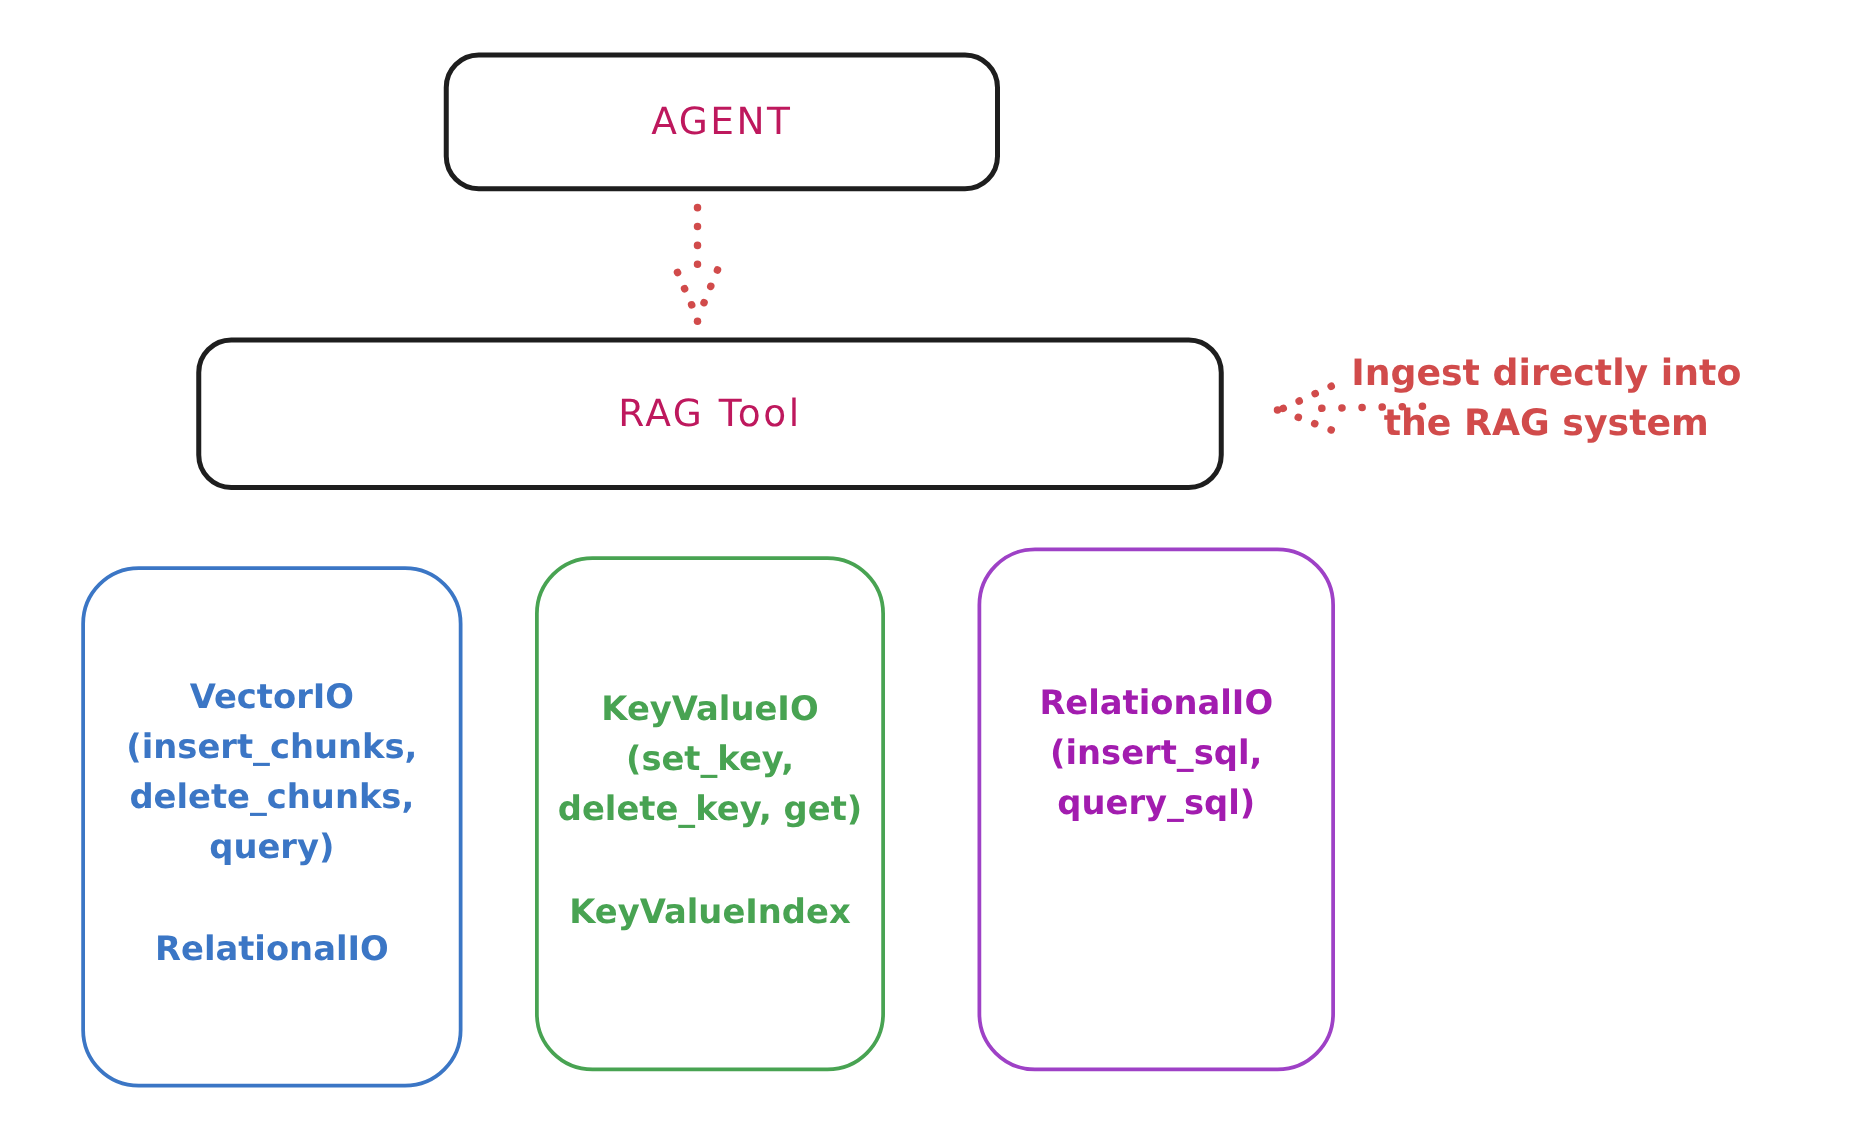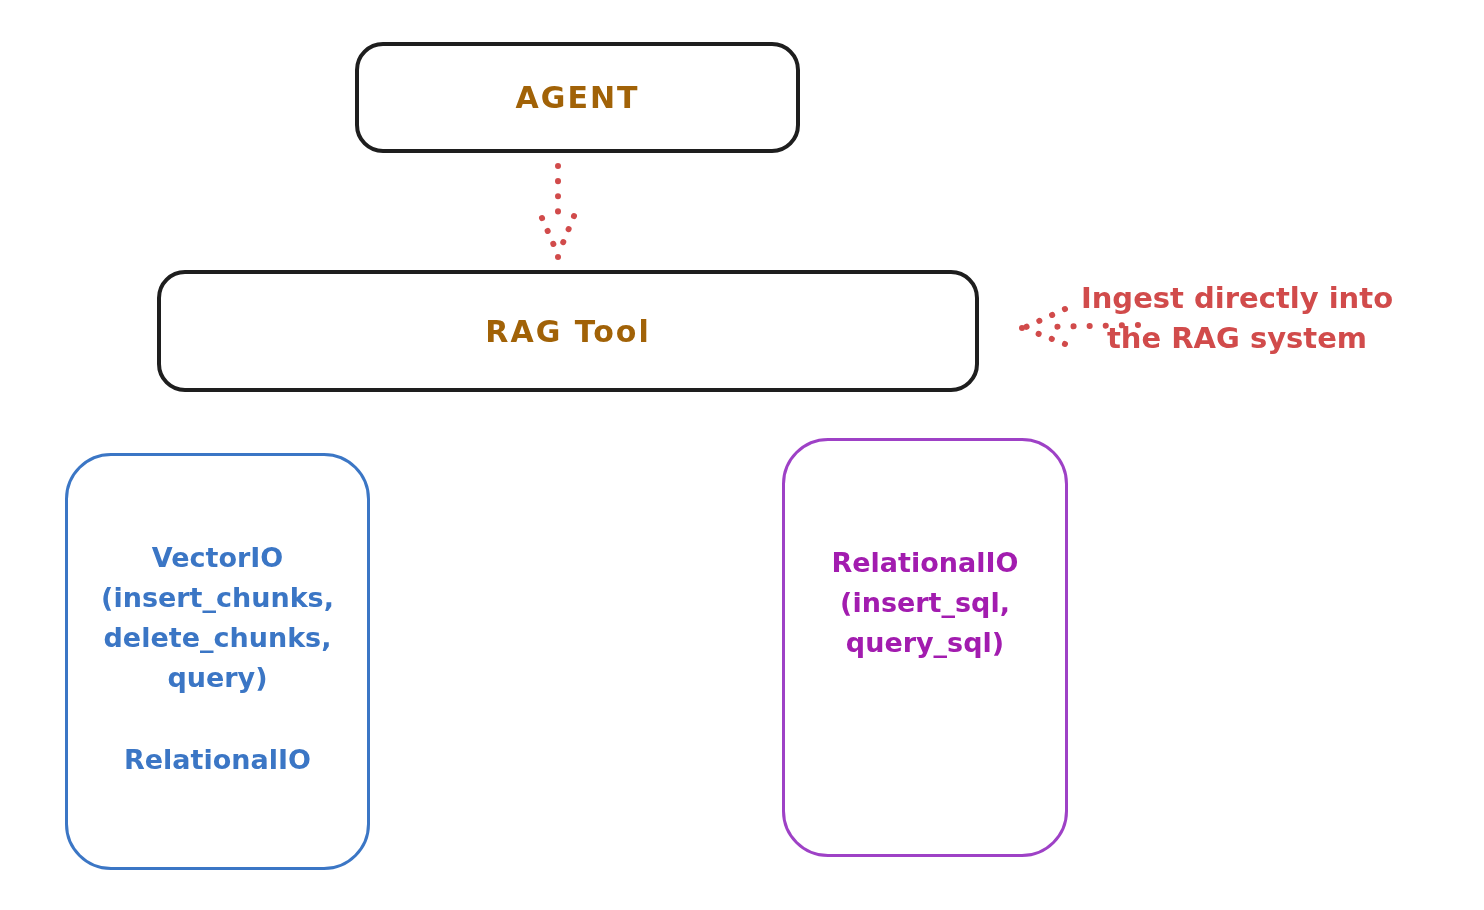--- a/index.html
+++ b/index.html
@@ -27,22 +27,22 @@
   .node.agent {
     left: 355px; top: 42px; width: 445px; height: 111px;
     border: 4px solid #1e1e1e; border-radius: 28px;
   }
   .node.rag {
     left: 157px; top: 270px; width: 822px; height: 122px;
     border: 4px solid #1e1e1e; border-radius: 28px;
   }
   .node-label {
     font-size: 30px;
-    font-weight: 700;
-    color: #a16207;
+    font-weight: 400;
+    color: #be185d;
     letter-spacing: 2px;
   }
   
   .io-box {
     position: absolute;
     box-sizing: border-box;
     background: #ffffff;
     border-radius: 46px;
     display: flex;
     flex-direction: column;
@@ -117,20 +117,28 @@
   <div class="io-box vector">
     <div class="io-lines">
       <span>VectorIO</span><br>
       <span>(insert_chunks,</span><br>
       <span>delete_chunks,</span><br>
       <span>query)</span>
     </div>
     <div class="io-index">RelationalIO</div>
   </div>
 
+  <div class="io-box keyvalue">
+    <div class="io-lines">
+      <span>KeyValueIO</span><br>
+      <span>(set_key,</span><br>
+      <span>delete_key, get)</span>
+    </div>
+    <div class="io-index">KeyValueIndex</div>
+  </div>
 
   <div class="io-box relational">
     <div class="io-lines">
       <span>RelationalIO</span><br>
       <span>(insert_sql,</span><br>
       <span>query_sql)</span>
     </div>
   </div>
 
 </div>

